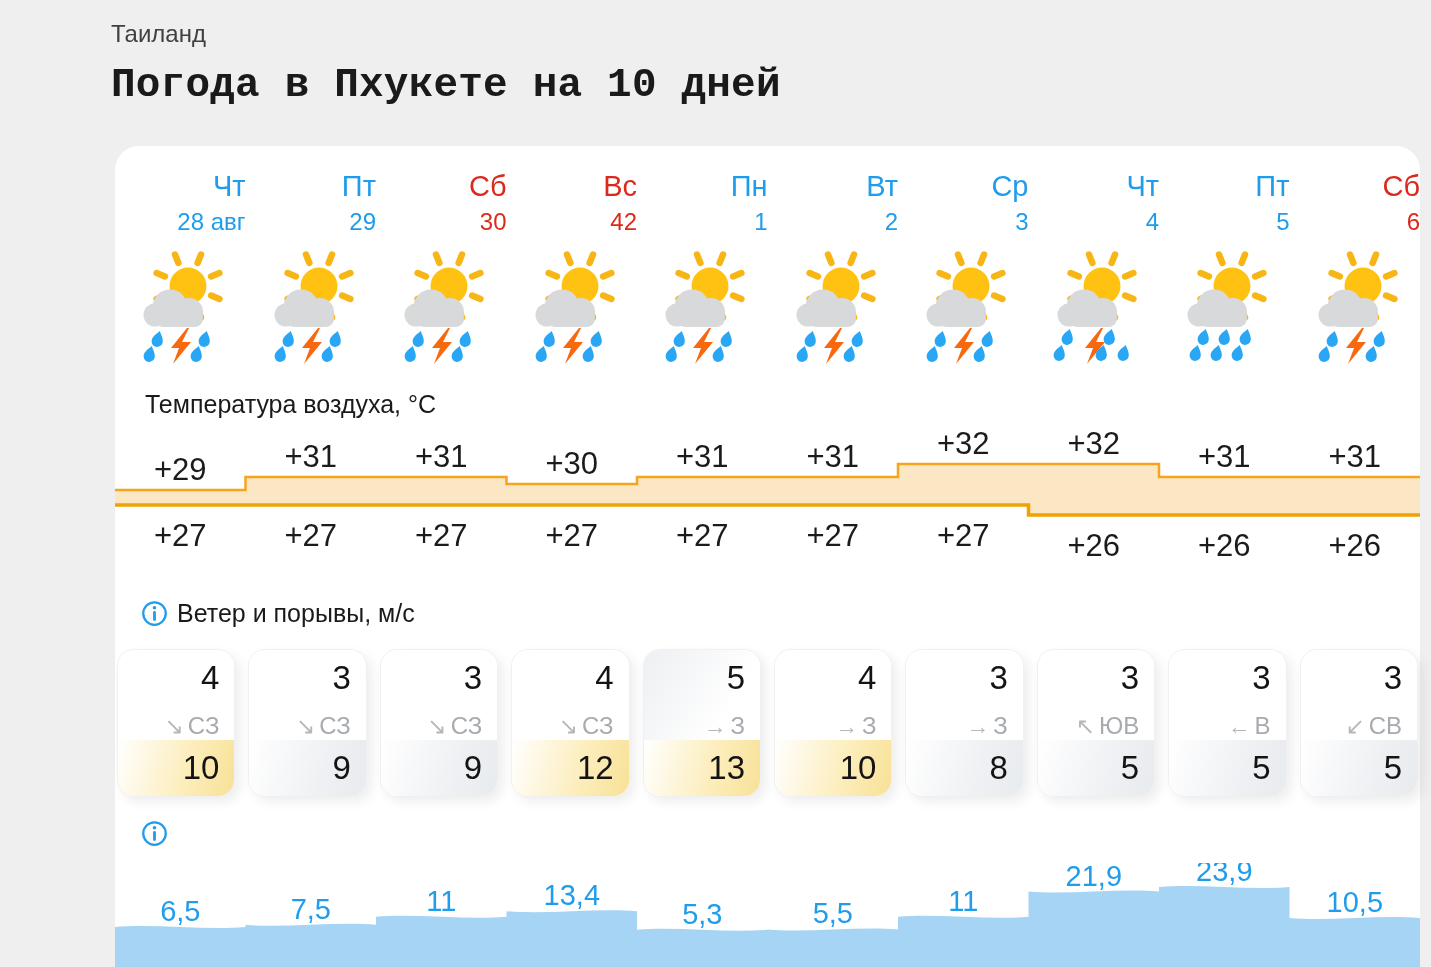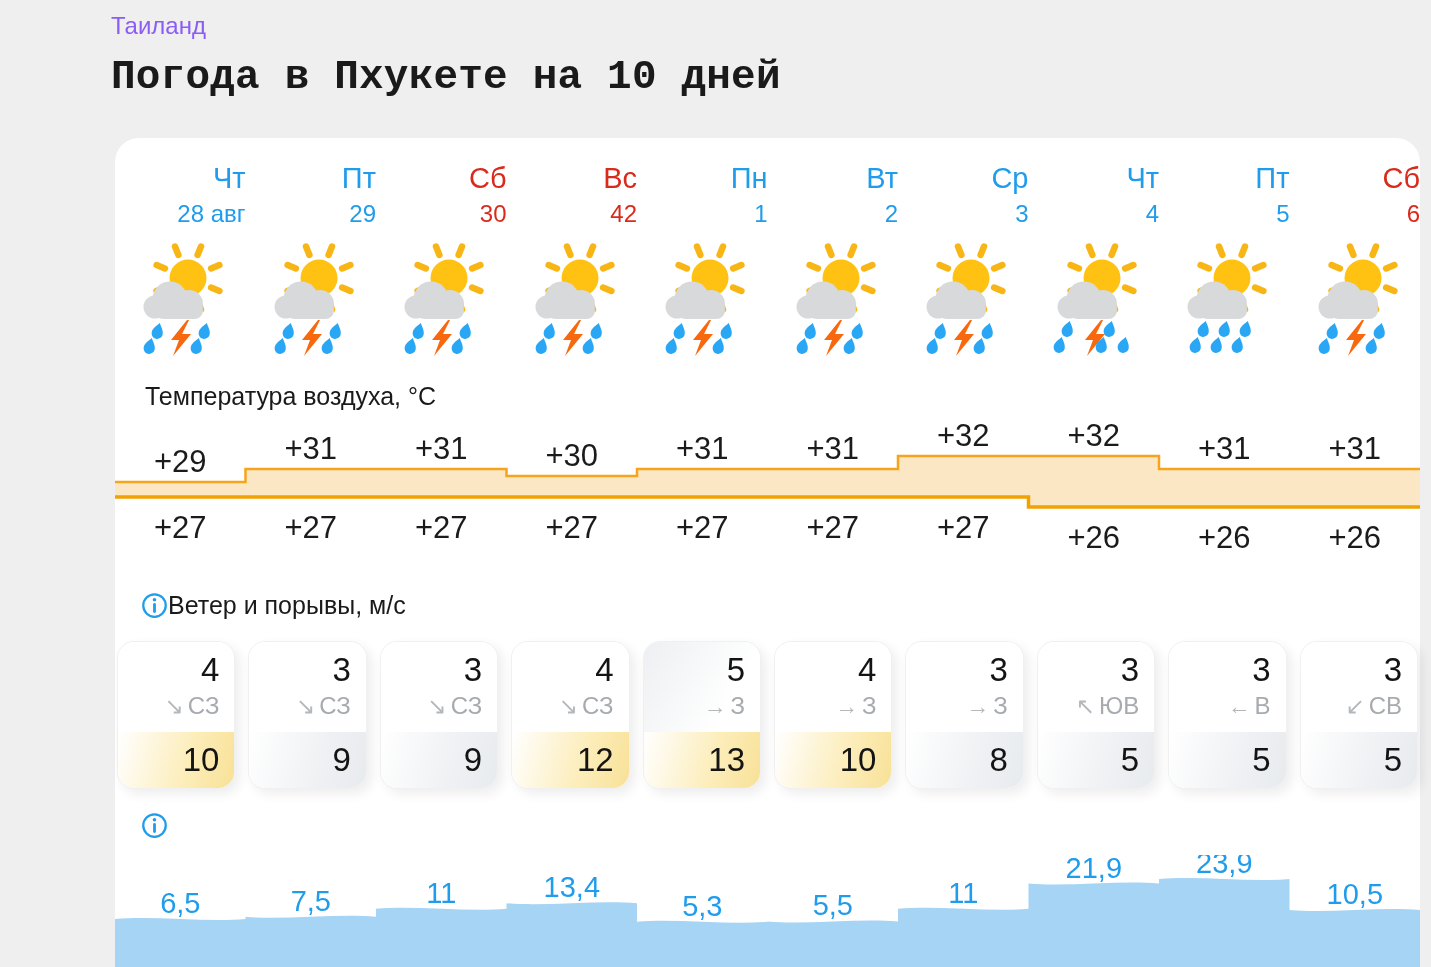--- a/index.html
+++ b/index.html
@@ -2,49 +2,49 @@
 <html><head>
 <meta charset="utf-8">
 <style>
   html,body { margin:0; padding:0; }
   body {
     width:1431px; height:967px; overflow:hidden;
     background:#efefef; color:#1a1a1a;
     font-family:"Liberation Sans", sans-serif;
   }
   .wrap { padding-left:111px; }
-  .breadcrumb { padding-top:12px; font-size:24px; color:#8b5cf6; width:max-content; cursor:pointer; }
+  .breadcrumb { padding-top:20px; font-size:24px; color:#404040; width:max-content; cursor:pointer; }
   .title { margin:14px 0 0; font-size:41px; font-weight:700; letter-spacing:.2px;font-family:Liberation Mono, monospace; }
   .card {
     margin-top:38px; margin-left:4px; width:1305px; height:910px;
     background:#ffffff; border-radius:24px; padding-top:24px; box-sizing:border-box;
   }
   .cols { display:grid; grid-template-columns:repeat(10,1fr); }
   .day-head { text-align:right; cursor:pointer; }
   .day-name { font-size:29px; line-height:32px; }
   .day-date { margin-top:6px; font-size:24px; }
   .c-blue { color:#1f9ceb; }
   .c-red  { color:#da2a1c; }
   .row-icons { margin-top:14px; }
   .icon-cell { display:flex; justify-content:center; }
   .section-label { margin:22px 0 0 30px; font-size:25px; }
   .temp-chart { position:relative; margin-top:8px; height:150px;text-align:right; }
   .temp-chart svg { position:absolute; left:0; top:0; }
-  .sect-header { display:flex; align-items:center; margin:20px 0 0 26px; height:32px; font-size:25px; }
+  .sect-header { display:flex; align-items:center; gap:9px; margin:20px 0 0 26px; height:32px; font-size:25px; }
   .sect-header svg { display:block; }
   .wind-cards { display:grid; grid-template-columns:repeat(10,1fr); gap:13px; margin-top:20px; padding:0 2px; }
   .wind-card {
     height:148px; border-radius:17px; overflow:hidden; background:#fff;
     border:1px solid #f0f0f1; box-shadow:5px 5px 12px rgba(0,0,0,.07);
     box-sizing:border-box; display:flex; flex-direction:column;
   }
   .wc-top { flex:1; text-align:right; padding:8px 15px 0 0; background:#fff; }
   .wc-top.top-gray { background:linear-gradient(120deg,#edeff2 0%,#f7f8f9 40%,#ffffff 72%); }
   .wc-speed { font-size:33px; line-height:40px; color:#141414; }
-  .wc-dir { margin-top:2px; font-size:24px; color:#a7abaf; white-space:nowrap; }
+  .wc-dir { margin-top:14px; font-size:24px; color:#a7abaf; white-space:nowrap; }
   .wc-dir .arrow { margin-right:4px; font-size:23px; color:#b4b8bb; }
   .wc-bottom { height:56px; display:flex; align-items:center; justify-content:flex-end; padding-right:15px; font-size:33px; color:#141414; }
   .wc-bottom.yellow { background:linear-gradient(105deg,#ffffff 0%,#fcedba 60%,#f8e197 100%); }
   .wc-bottom.gray   { background:linear-gradient(105deg,#ffffff 0%,#eef0f3 65%,#e8ebee 100%); }
   .precip-chart { position:relative; margin-top:14px; height:140px; }
   .precip-chart svg { position:absolute; left:0; top:0; }
   .temp-chart text, .precip-chart text { font-family:"Liberation Sans", sans-serif; }
 </style>
 </head>
 <body>

